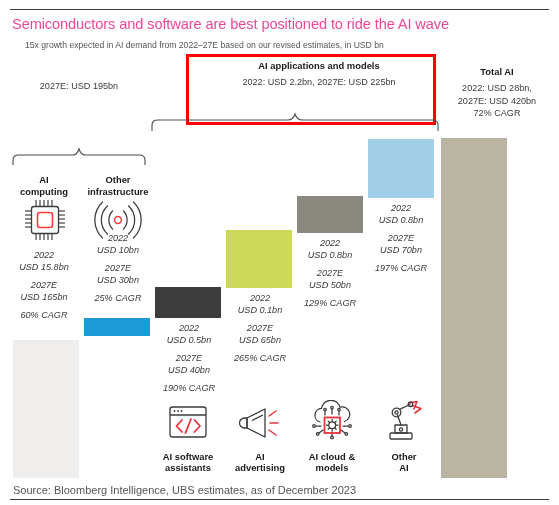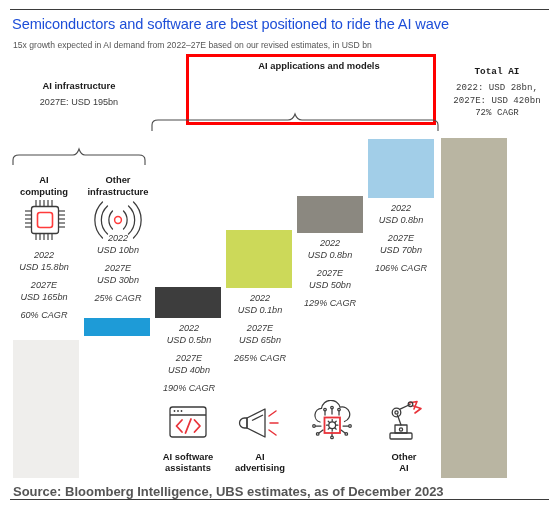--- a/index.html
+++ b/index.html
@@ -7,40 +7,40 @@
     width:559px;height:505px;background:#ffffff;
     font-family:"Liberation Sans", sans-serif;
     color:#3b3b3b;overflow:hidden;position:relative;
   }
   .rule{position:absolute;left:10px;width:539px;height:1px;background:#3b3b3b;}
   #rule-top{top:9px;}
   #rule-bottom{top:499px;}
 
   #page-title{
     position:absolute;left:12px;top:16px;width:535px;
-    font-size:14.6px;font-weight:400;color:#1d4ed8;letter-spacing:-0.1px;
+    font-size:14.6px;font-weight:400;color:#ec4899;letter-spacing:-0.1px;
     white-space:nowrap;
   }
   #page-subtitle{
-    position:absolute;left:13px;top:40px;width:535px;
+    position:absolute;left:25px;top:40px;width:535px;
     font-size:8.6px;font-weight:400;color:#555;white-space:nowrap;
   }
   #source-note{
     position:absolute;left:13px;top:484px;width:535px;
-    font-size:13px;color:#555;white-space:nowrap;font-weight:bold;
+    font-size:11px;color:#555;white-space:nowrap;
   }
 
   
   .grp{position:absolute;text-align:center;}
   .grp .grp-title{font-size:9.4px;font-weight:bold;color:#1a1a1a;margin-bottom:5px;}
   .grp .grp-stats{font-size:9.1px;color:#3b3b3b;line-height:12.6px;}
 
   #grp-infra{left:12px;top:80px;width:134px;}
   #grp-apps{left:196px;top:60px;width:246px;}
-  #grp-total{left:438px;top:66px;width:118px;font-family:Liberation Mono, monospace;}
+  #grp-total{left:438px;top:66px;width:118px;}
 
   #apps-callout{
     position:absolute;left:186px;top:54px;width:250px;height:71px;
     border:3.5px solid #ff0000;box-sizing:border-box;background:transparent;
   }
 
   
   .brace{position:absolute;}
   .brace svg{display:block;}
 
@@ -72,29 +72,29 @@
 </head>
 <body>
 
 <div class="rule" id="rule-top"></div>
 <div class="rule" id="rule-bottom"></div>
 
 <div id="page-title">Semiconductors and software are best positioned to ride the AI wave</div>
 <div id="page-subtitle">15x growth expected in AI demand from 2022–27E based on our revised estimates, in USD bn</div>
 
 <div class="grp" id="grp-infra">
-  <div class="grp-title">AI infrastructure</div>
   <div class="grp-stats">
     <div class="ln">2027E: USD 195bn</div>
   </div>
 </div>
 
 <div class="grp" id="grp-apps">
   <div class="grp-title">AI applications and models</div>
   <div class="grp-stats">
+    <div class="ln">2022: USD 2.2bn, 2027E: USD 225bn</div>
   </div>
 </div>
 <div id="apps-callout"></div>
 
 <div class="grp" id="grp-total">
   <div class="grp-title">Total AI</div>
   <div class="grp-stats">
     <div class="ln">2022: USD 28bn,</div>
     <div class="ln">2027E: USD 420bn</div>
     <div class="ln">72% CAGR</div>
@@ -217,21 +217,21 @@
   <div class="ln">129% CAGR</div>
 </div>
 
 <div class="stats" style="left:363px;top:202px;width:76px;">
   <div class="ln">2022</div>
   <div class="ln">USD 0.8bn</div>
   <div class="gap"></div>
   <div class="ln">2027E</div>
   <div class="ln">USD 70bn</div>
   <div class="gap"></div>
-  <div class="ln">106% CAGR</div>
+  <div class="ln">197% CAGR</div>
 </div>
 
 <div class="bar" id="bar-ai-computing" style="left:13px;top:340px;width:66px;height:138px;background:#efeeec;"></div>
 
 <div class="bar" id="bar-other-infrastructure" style="left:84px;top:318px;width:66px;height:18px;background:#1e9bd7;"></div>
 
 <div class="bar" id="bar-ai-software-assistants" style="left:155px;top:287px;width:66px;height:31px;background:#3d3d3d;"></div>
 
 <div class="bar" id="bar-ai-advertising" style="left:226px;top:230px;width:66px;height:58px;background:#ccd959;"></div>
 
@@ -316,20 +316,24 @@
           <line x1="19.5" y1="25.2" x2="21.3" y2="25.2"></line>
           <line x1="29.1" y1="25.2" x2="30.9" y2="25.2"></line>
           <line x1="21.2" y1="21.2" x2="22.5" y2="22.5"></line>
           <line x1="27.9" y1="27.9" x2="29.2" y2="29.2"></line>
           <line x1="29.2" y1="21.2" x2="27.9" y2="22.5"></line>
           <line x1="22.5" y1="27.9" x2="21.2" y2="29.2"></line>
         </g>
       </g>
     </svg>
   </span>
+  <div class="cat-label">
+    <div>AI cloud &amp;</div>
+    <div>models</div>
+  </div>
 </div>
 
 <div class="cat" style="left:368px;top:400px;width:72px;">
   <span>
     <svg width="48" height="42" viewBox="0 0 48 42">
       <g stroke="#3b3b3b" stroke-width="1.3" fill="none" stroke-linejoin="round" stroke-linecap="round">
         <rect x="10" y="33" width="22" height="6" rx="1"></rect>
         <path d="M15 33 L15 25 L27 25 L27 33 Z"></path>
         <circle cx="21" cy="29.5" r="1.6"></circle>
         <line x1="21" y1="25" x2="17.5" y2="15"></line>

